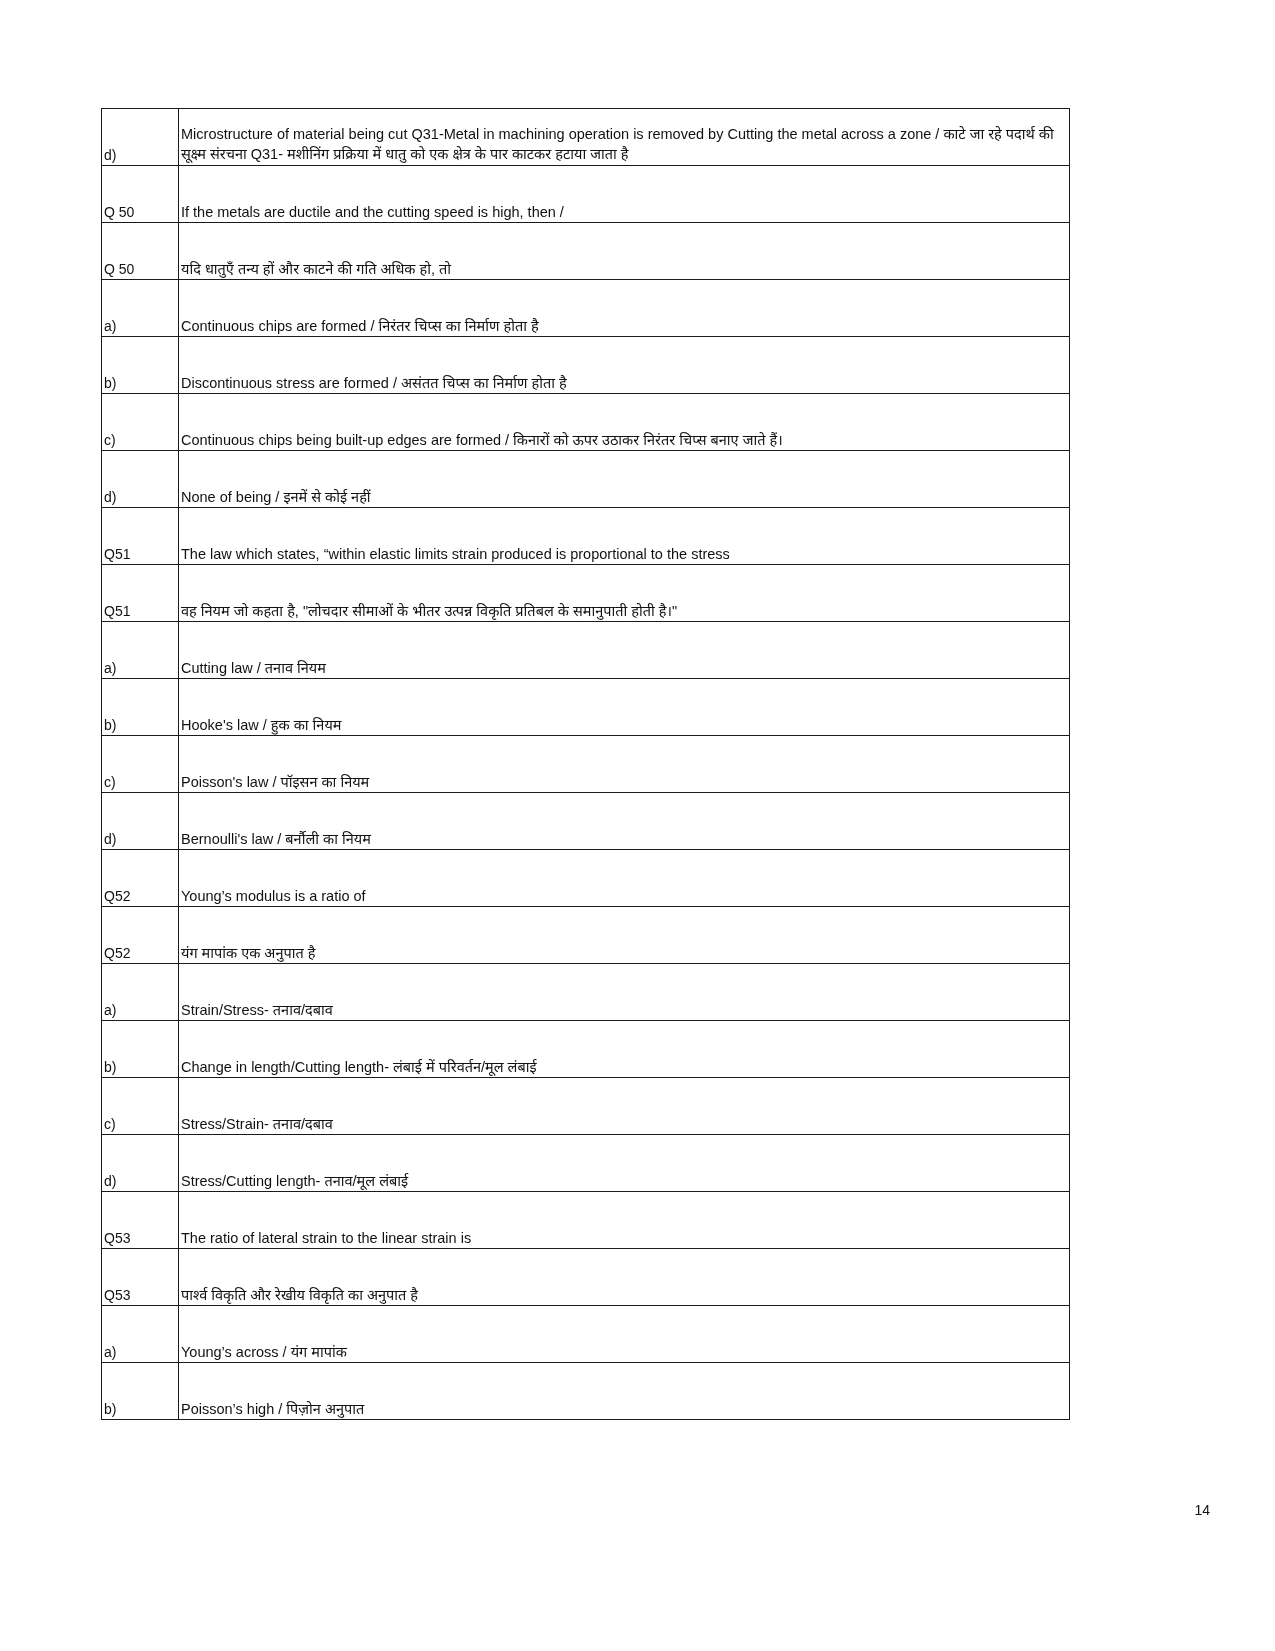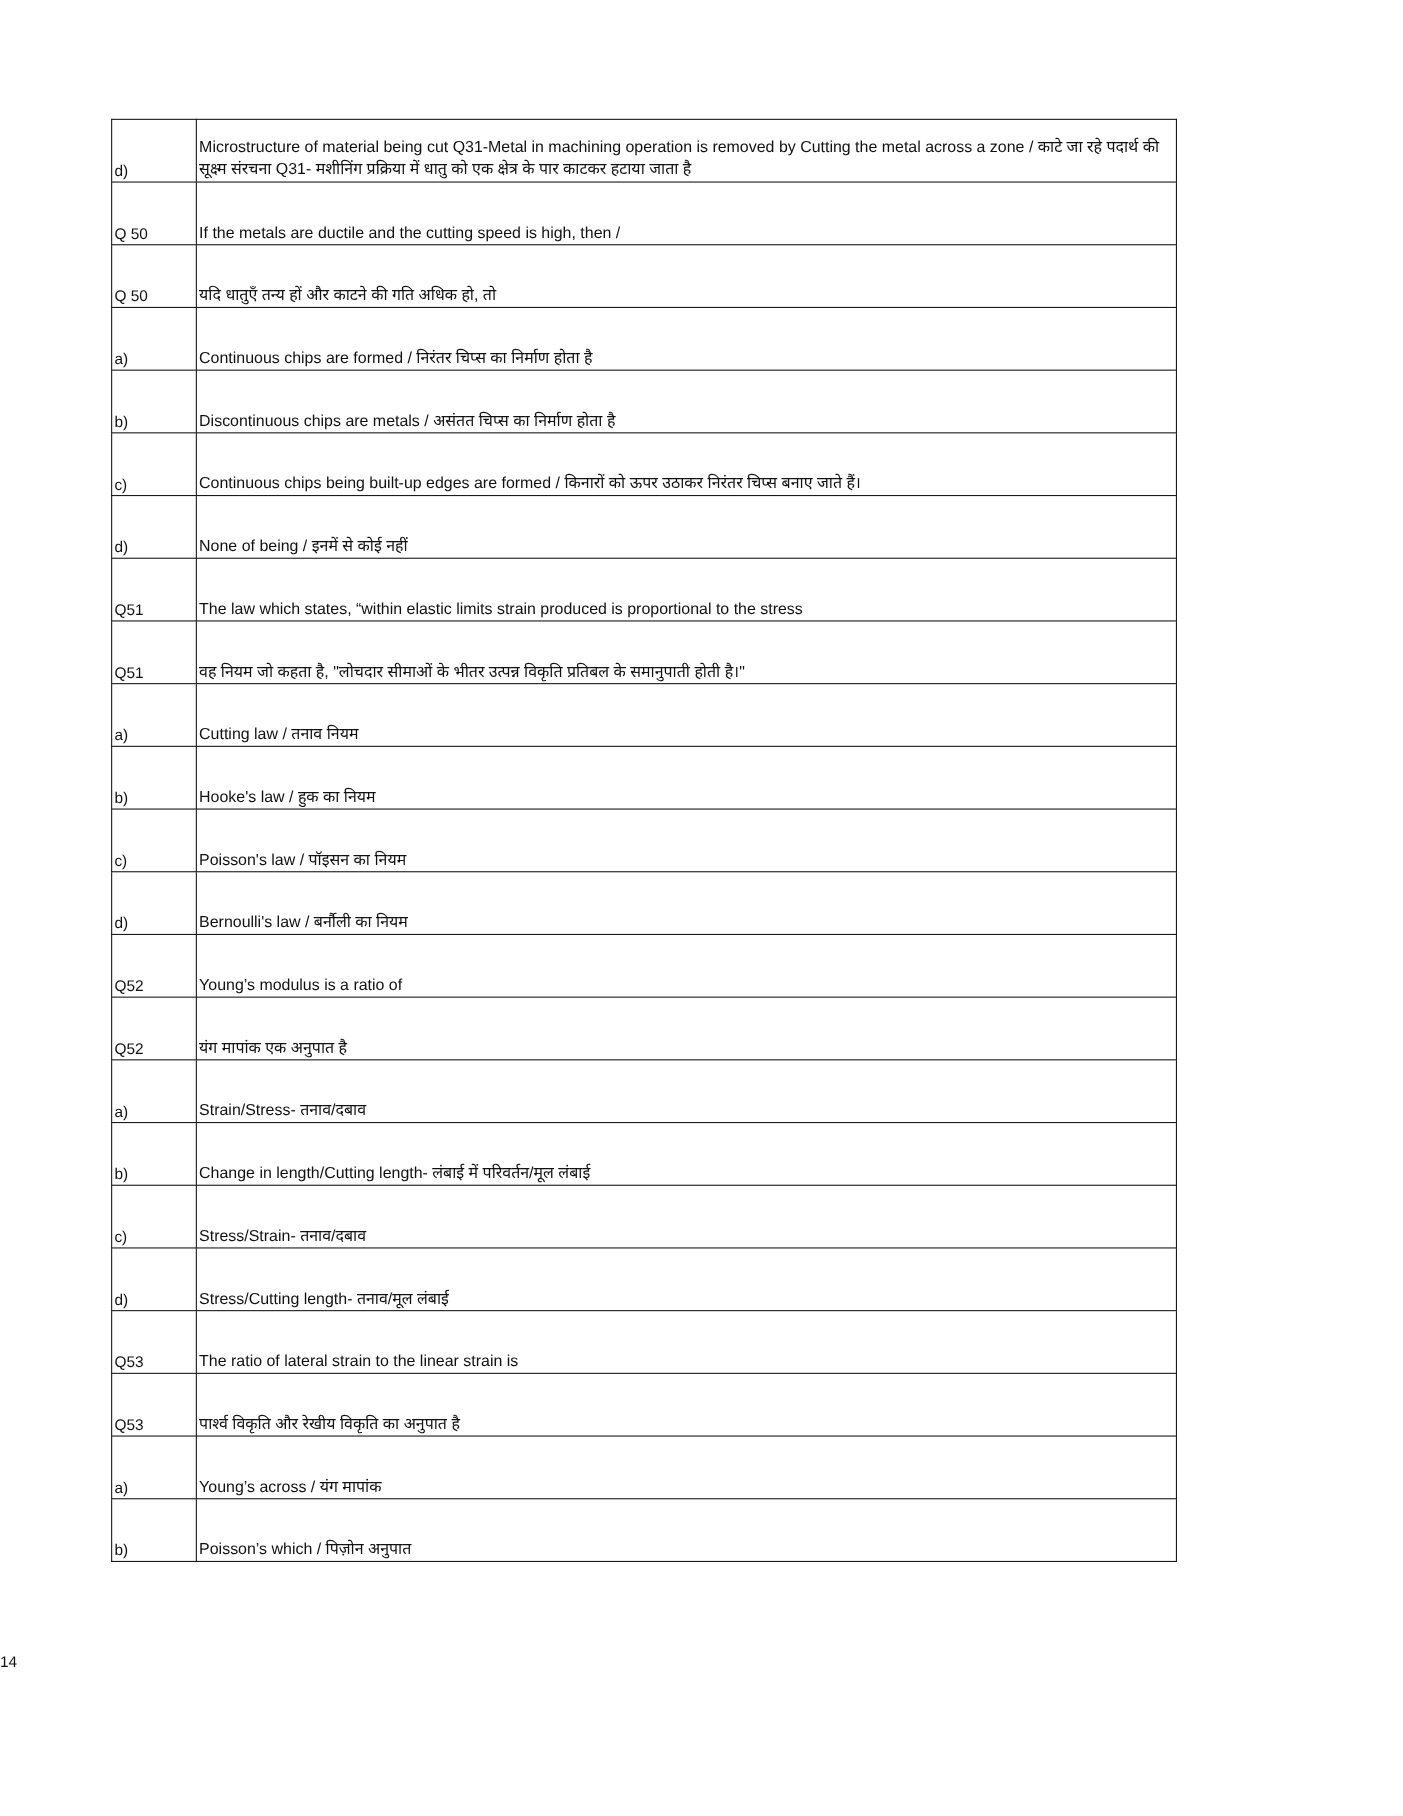--- a/index.html
+++ b/index.html
@@ -48,21 +48,21 @@
     }
     table.qtable td.text.wrap {
       white-space: normal;
       line-height: 20px;
     }
     .page-number {
       position: absolute;
       left: 0;
       width: 1210px;
       top: 1502px;
-      text-align: left;
+      text-align: right;
       font-size: 14px;
     }
   </style>
 </head>
 <body>
 
 <div class="page">
   <table class="qtable">
     <tbody>
       <tr>
@@ -76,21 +76,21 @@
       <tr>
         <td class="label">Q 50</td>
         <td class="text">यदि धातुएँ तन्य हों और काटने की गति अधिक हो, तो</td>
       </tr>
       <tr>
         <td class="label">a)</td>
         <td class="text">Continuous chips are formed / निरंतर चिप्स का निर्माण होता है</td>
       </tr>
       <tr>
         <td class="label">b)</td>
-        <td class="text">Discontinuous chips are metals / असंतत चिप्स का निर्माण होता है</td>
+        <td class="text">Discontinuous stress are formed / असंतत चिप्स का निर्माण होता है</td>
       </tr>
       <tr>
         <td class="label">c)</td>
         <td class="text">Continuous chips being built-up edges are formed / किनारों को ऊपर उठाकर निरंतर चिप्स बनाए जाते हैं।</td>
       </tr>
       <tr>
         <td class="label">d)</td>
         <td class="text">None of being / इनमें से कोई नहीं</td>
       </tr>
       <tr>
@@ -148,19 +148,19 @@
       <tr>
         <td class="label">Q53</td>
         <td class="text">पार्श्व विकृति और रेखीय विकृति का अनुपात है</td>
       </tr>
       <tr>
         <td class="label">a)</td>
         <td class="text">Young’s across / यंग मापांक</td>
       </tr>
       <tr>
         <td class="label">b)</td>
-        <td class="text">Poisson’s which / पिज़ोन अनुपात</td>
+        <td class="text">Poisson’s high / पिज़ोन अनुपात</td>
       </tr>
     </tbody>
   </table>
 
   <div class="page-number">14</div>
 </div>
 
 </body></html>

